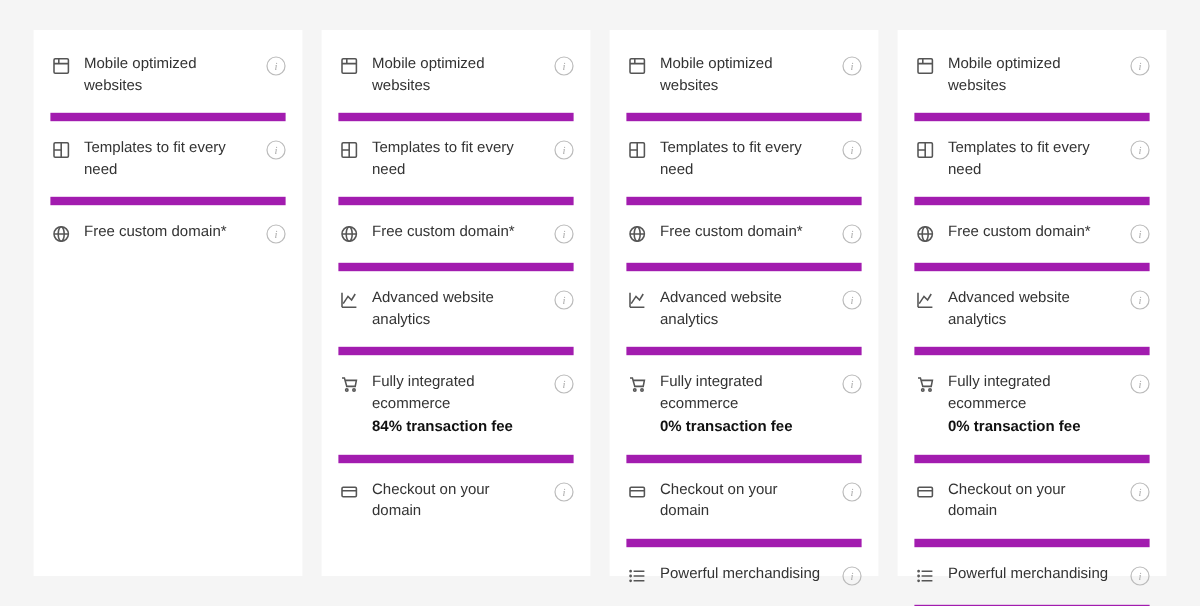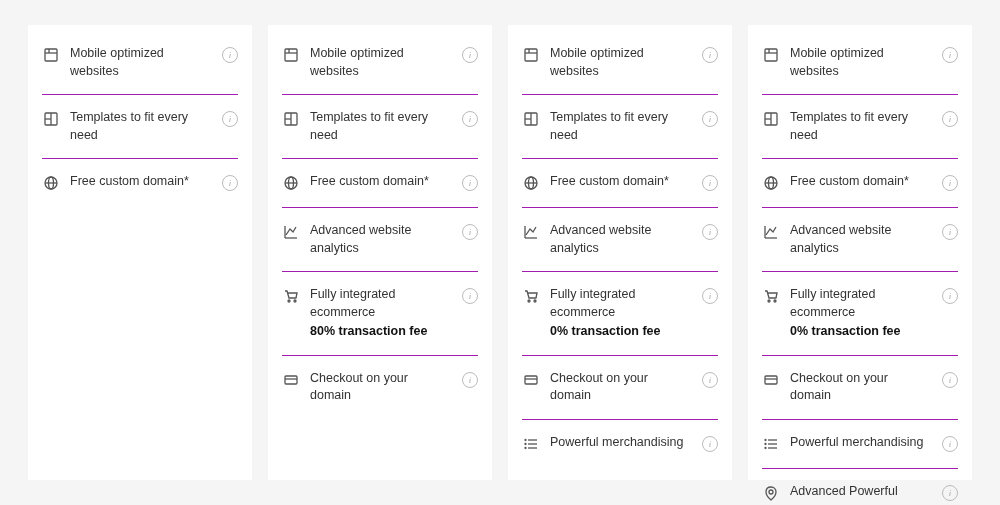--- a/index.html
+++ b/index.html
@@ -18,21 +18,21 @@
   }
   .plan {
     background: #fff;
     flex: 1 1 0;
     padding: 6px 14px 12px 14px;
   }
   .feature {
     display: flex;
     align-items: flex-start;
     padding: 14px 0 14px 0;
-    border-top: 1px solid #a21caf;
+    border-top: 7px solid #a21caf;
     gap: 10px;
   }
   .feature:first-child {
     border-top: none;
   }
   .feature .icon {
     flex: 0 0 18px;
     width: 18px;
     height: 18px;
     color: #555;
@@ -193,21 +193,21 @@
         </span>
         <span class="text">Advanced website analytics</span>
         <span class="info">i</span>
       </div>
       <div class="feature">
         <span class="icon">
           <svg viewBox="0 0 16 16">
             <use href="#ic-cart"></use>
           </svg>
         </span>
-        <span class="text">Fully integrated ecommerce<span class="sub">80% transaction fee</span></span>
+        <span class="text">Fully integrated ecommerce<span class="sub">84% transaction fee</span></span>
         <span class="info">i</span>
       </div>
       <div class="feature">
         <span class="icon">
           <svg viewBox="0 0 16 16">
             <use href="#ic-card"></use>
           </svg>
         </span>
         <span class="text">Checkout on your domain</span>
         <span class="info">i</span>

